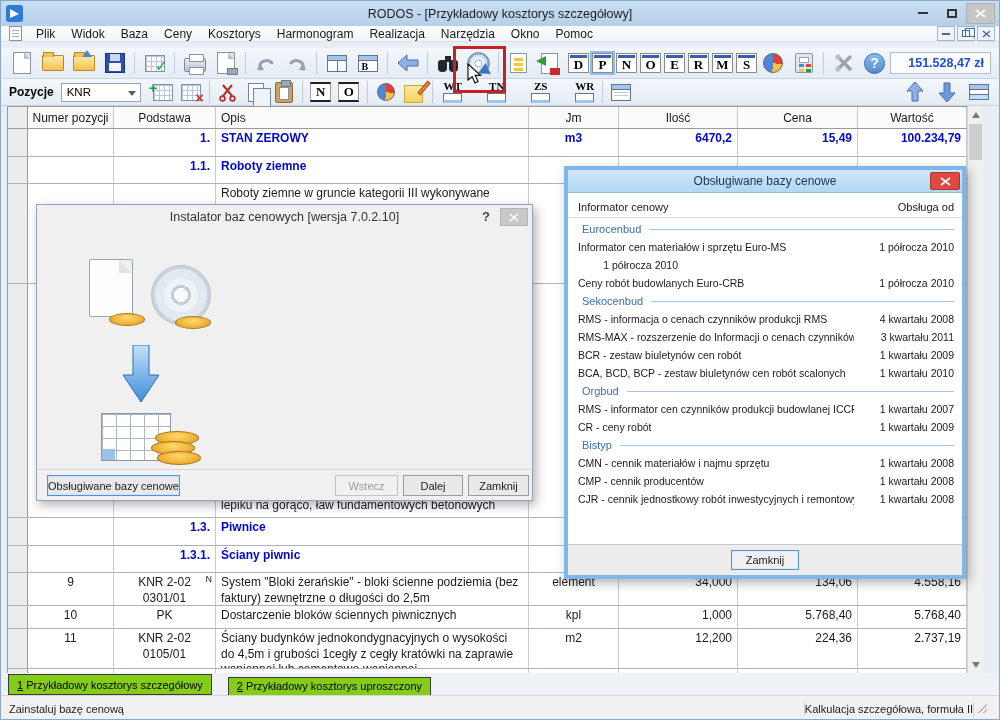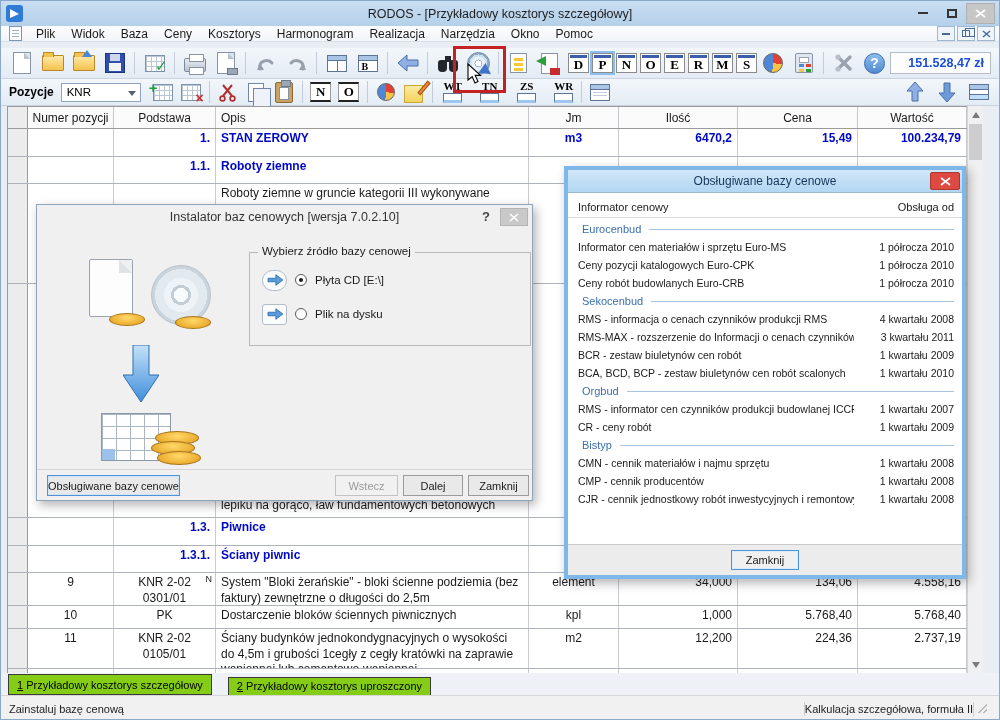--- a/index.html
+++ b/index.html
@@ -102,21 +102,21 @@
   .combo { position:relative; width:80px; height:19px; background:#fff; border:1px solid #8fa3ba; font-size:11.5px; display:flex; align-items:center; padding-left:5px; margin-right:8px; }
   .combo .caret { position:absolute; right:4px; top:7px; width:0; height:0; border-left:4px solid transparent; border-right:4px solid transparent; border-top:5px solid #55636f; }
   .icopy { width:16px; height:19px; background:#fff; border:1px solid #6f85ad; }
   .icopy::before { content:""; position:absolute; left:4px; top:4px; width:16px; height:19px; background:#eef3fa; border:1px solid #6f85ad; }
   .ipaste { width:18px; height:21px; background:#c9a264; border:1px solid #8a6a30; border-radius:2px; }
   .ipaste::before { content:""; position:absolute; left:5px; top:-3px; width:8px; height:5px; background:#9aa7b5; border:1px solid #6e7a88; }
   .ipaste::after { content:""; position:absolute; left:3px; top:4px; right:3px; bottom:2px; background:#fff; border:1px solid #8a93a4; }
   .nfr { width:21px; height:20px; background:#fff; border-left:1px solid #999; border-right:1px solid #999; border-top:2px solid #222; border-bottom:2px solid #222; font-family:"Liberation Serif",serif; font-weight:bold; font-size:13px; display:flex; align-items:center; justify-content:center; }
   .inote { width:19px; height:18px; background:linear-gradient(#fbeaa0,#f3d35e); border:1px solid #c9a93a; margin-top:3px; }
   .inote i { position:absolute; right:-4px; top:-6px; width:4px; height:16px; background:#e8893a; border:1px solid #a85a18; transform:rotate(40deg); }
-  #wbtns { display:flex; gap:11px; margin-left:3px; }
+  #wbtns { display:flex; gap:18px; margin-left:3px; }
   .wbtn { display:flex; flex-direction:column; align-items:center; width:26px; }
   .wtxt { font-family:"Liberation Serif",serif; font-weight:bold; font-size:11px; line-height:1; }
   .wpanel { width:19px; height:10px; background:#fff; border:1px solid #5f7394; border-bottom:3px solid #9cc6ee; margin-top:1px; }
   .right-cluster { margin-left:auto; display:flex; align-items:center; gap:4px; padding-right:6px; }
 
   
   .hl { position:absolute; left:-10px; top:-4px; width:53px; height:47px; border:3px solid #c42222; z-index:60; pointer-events:none; }
   .cursor { position:absolute; left:11px; top:14px; z-index:61; }
 
   
@@ -645,41 +645,20 @@
               <stop offset="0" stop-color="#c4e1f8"></stop>
               <stop offset="1" stop-color="#3f8edc"></stop>
             </linearGradient>
           </defs>
         <path d="M10 0 H26 V30 H36 L18 57 L0 30 H10 Z" fill="url(#ag)" stroke="#2f6eb4"></path>
       </svg>
       <div class="art-sheet"></div>
       <div class="coin" style="left:118px;top:202px;width:44px;height:14px"></div>
       <div class="coin" style="left:114px;top:212px;width:44px;height:14px"></div>
       <div class="coin" style="left:120px;top:222px;width:44px;height:14px"></div>
-      <div class="group">
-        <span class="group-label">Wybierz źródło bazy cenowej</span>
-        <div class="rrow" style="top:16px">
-          <span class="abox round">
-              <svg width="20" height="14" viewBox="0 0 22 16">
-                <path d="M3 6 H12 V2 L20 8 L12 14 V10 H3 Z" fill="#5b9bd9" stroke="#2f6eb4"></path>
-              </svg>
-            </span>
-          <span class="radio on"></span>
-          <span class="rlabel">Płyta CD  [E:\]</span>
-        </div>
-        <div class="rrow" style="top:50px">
-          <span class="abox sq">
-              <svg width="20" height="14" viewBox="0 0 22 16">
-                <path d="M3 6 H12 V2 L20 8 L12 14 V10 H3 Z" fill="#5b9bd9" stroke="#2f6eb4"></path>
-              </svg>
-            </span>
-          <span class="radio"></span>
-          <span class="rlabel">Plik na dysku</span>
-        </div>
-      </div>
     </div>
     <div class="dlg1-footer">
       <div class="btn focus" style="left:10px;width:133px">Obsługiwane bazy cenowe</div>
       <div class="btn disabled" style="left:298px;width:63px">Wstecz</div>
       <div class="btn" style="left:366px;width:60px">Dalej</div>
       <div class="btn" style="left:431px;width:61px">Zamknij</div>
     </div>
   </div>
 
   <div class="dlg2">
@@ -698,21 +677,20 @@
         </div>
         <div class="dbrow dbgroup">
           <span>Eurocenbud</span>
           <i class="ln"></i>
         </div>
         <div class="dbrow">
           <span class="nm">Informator cen materiałów i sprzętu Euro-MS</span>
           <span class="dt">1 półrocza 2010</span>
         </div>
         <div class="dbrow">
-          <span class="nm">Ceny pozycji katalogowych Euro-CPK</span>
           <span class="dt">1 półrocza 2010</span>
         </div>
         <div class="dbrow">
           <span class="nm">Ceny robót budowlanych Euro-CRB</span>
           <span class="dt">1 półrocza 2010</span>
         </div>
         <div class="dbrow dbgroup">
           <span>Sekocenbud</span>
           <i class="ln"></i>
         </div>

